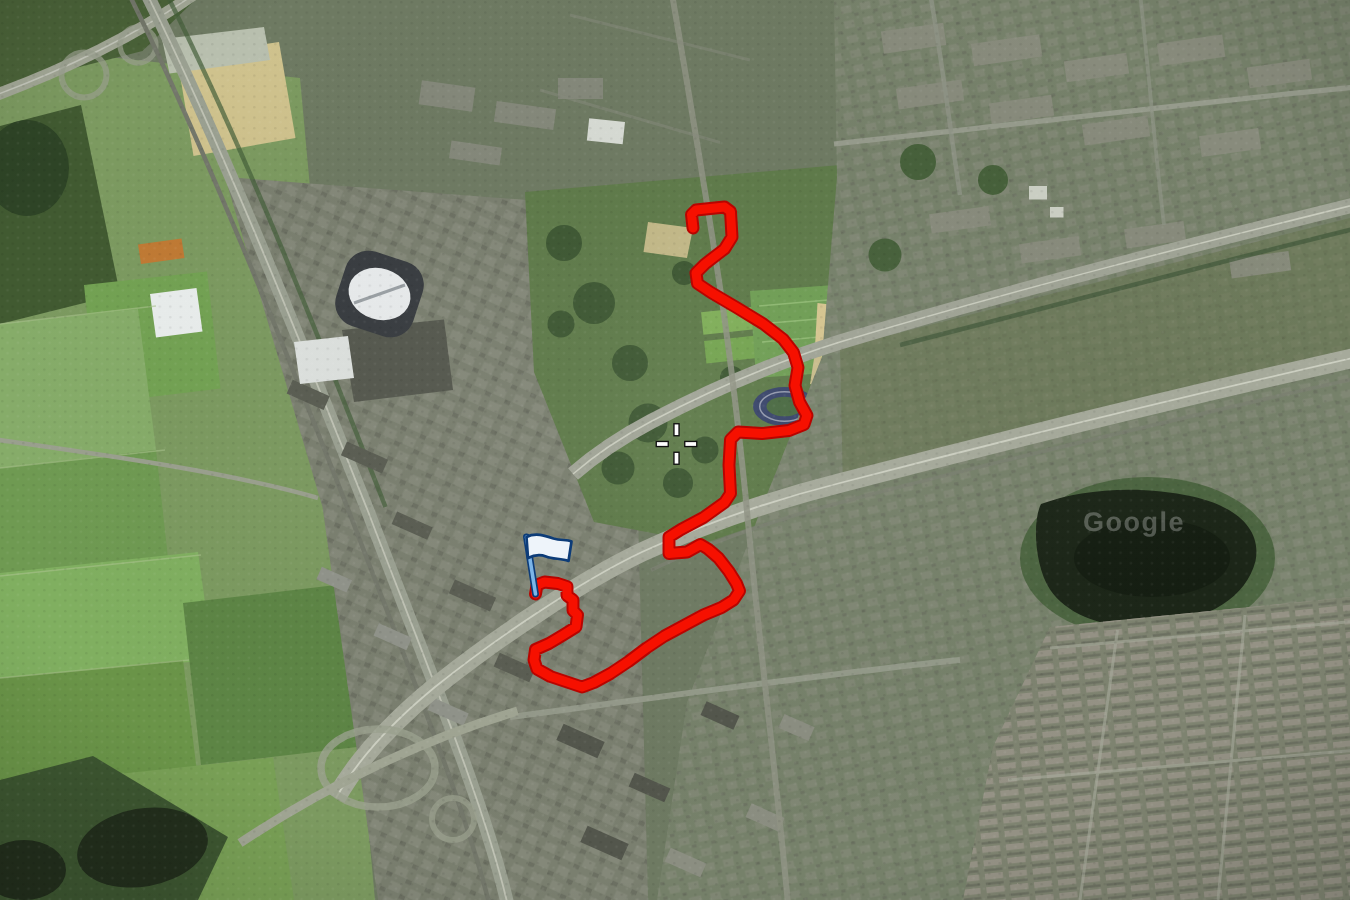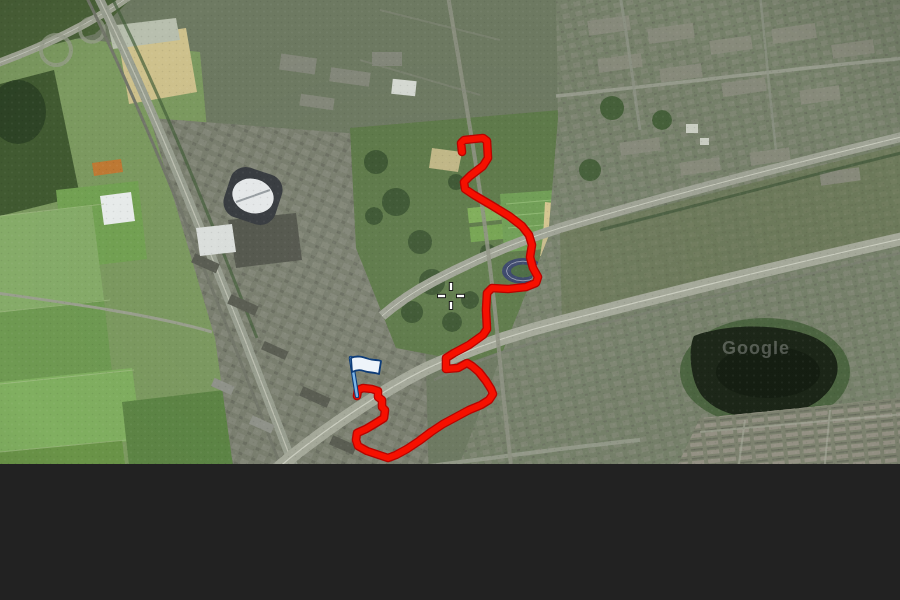--- a/index.html
+++ b/index.html
@@ -1,16 +1,16 @@
 <!DOCTYPE html>
 <html><head>
 <meta charset="utf-8">
 <style>
   html,body{margin:0;padding:0;background:#222;}
-  .viewport{position:relative;width:900px;height:464px;overflow:hidden;
+  .viewport{position:relative;width:900px;height:600px;overflow:hidden;
     font-family:"Liberation Sans",sans-serif;}
   .viewport svg{display:block;width:900px;height:600px;cursor:crosshair;}
   .watermark{font-family:"Liberation Sans",sans-serif;font-weight:bold;
     font-size:18px;letter-spacing:1px;fill:#ffffff;opacity:0.26;}
 </style>
 </head>
 <body>
 
 <div class="viewport">
 <svg id="map-svg" viewBox="0 0 900 600" xmlns="http://www.w3.org/2000/svg">

